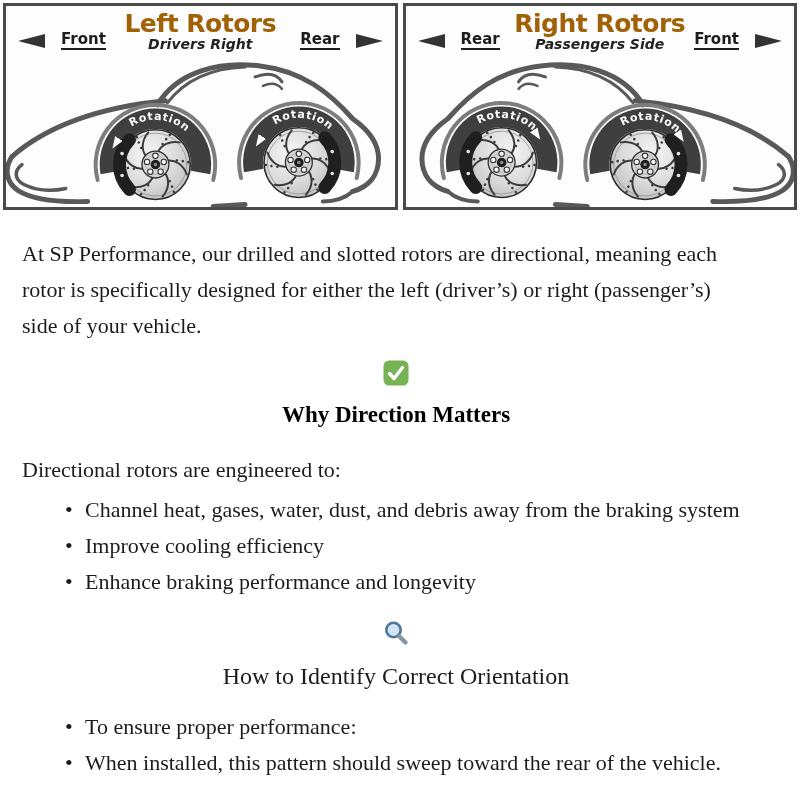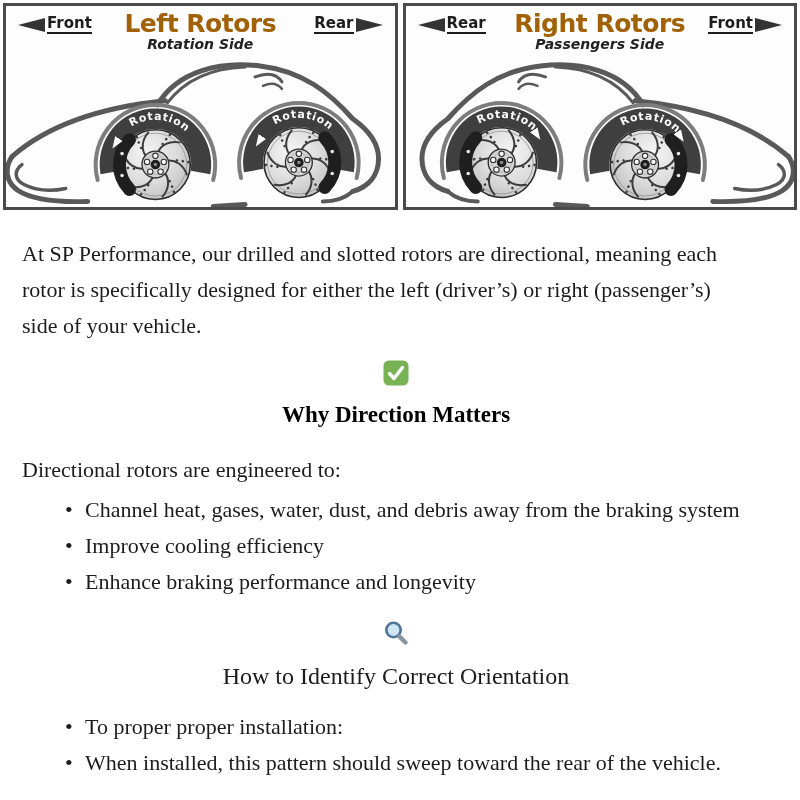--- a/index.html
+++ b/index.html
@@ -7,21 +7,21 @@
         font-family:"Liberation Serif","DejaVu Serif",serif;color:#1c1c1c;}
 
   
   .diagram{display:flex;gap:5px;padding:3px 3px 0 3px;}
   .panel{flex:1;border:3px solid #4a4a4a;background:#fdfdfd;height:207px;
          box-sizing:border-box;overflow:hidden;position:relative;}
   .panel-header{position:relative;text-align:center;padding-top:5px;height:44px;
                 font-family:"DejaVu Sans","Liberation Sans",sans-serif;}
   .panel-title{font-size:25px;font-weight:bold;color:#a16207;line-height:1.02;letter-spacing:-.5px;}
   .panel-subtitle{font-size:14px;font-weight:bold;font-style:italic;color:#222;line-height:1.1;}
-  .dir{position:absolute;top:10px;display:flex;align-items:center;gap:2px;}
+  .dir{position:absolute;top:26px;display:flex;align-items:center;gap:16px;}
   .dir-l{left:12px;} .dir-r{right:12px;}
   .dir-label{font-size:15px;font-weight:bold;color:#1d1d1d;border-bottom:2.5px solid #1d1d1d;
              line-height:1.05;padding-bottom:0px;}
   .tri{width:0;height:0;border-top:7px solid transparent;border-bottom:7px solid transparent;display:inline-block;}
   .tri-left{border-right:27px solid #333;}
   .tri-right{border-left:27px solid #333;}
   .car{display:block;width:100%;height:auto;margin-top:-2px;}
   .rot-text{font-family:"DejaVu Sans","Liberation Sans",sans-serif;font-size:11px;
             font-weight:bold;fill:#fcfcfc;letter-spacing:.8px;}
 
@@ -150,21 +150,21 @@
 
   <div class="diagram">
 
     <div class="panel">
       <div class="panel-header">
         <span class="dir dir-l">
           <span class="tri tri-left"></span>
           <span class="dir-label">Front</span>
         </span>
         <div class="panel-title">Left Rotors</div>
-        <div class="panel-subtitle">Rotation Side</div>
+        <div class="panel-subtitle">Drivers Right</div>
         <span class="dir dir-r">
           <span class="dir-label">Rear</span>
           <span class="tri tri-right"></span>
         </span>
       </div>
       <svg class="car" viewBox="0 0 390 162">
         <use href="#car-art"></use>
         <path id="rotL1" d="M 112.3,87.5 A 45,45 0 0 1 194.3,104.2" fill="none" marker-start="url(#arrW)"></path>
         <path id="rotL2" d="M 256.3,85.5 A 45,45 0 0 1 338.3,102.2" fill="none" marker-start="url(#arrW)"></path>
         <text class="rot-text">
@@ -229,18 +229,18 @@
       <span class="emoji">
         <svg width="27" height="27" viewBox="0 0 27 27">
           <circle cx="10.5" cy="10" r="7.2" fill="#cfe4f4" stroke="#4f7597" stroke-width="2.6"></circle>
           <line x1="16.5" y1="16.5" x2="22.5" y2="22.5" stroke="#8595a1" stroke-width="4.4" stroke-linecap="round"></line>
         </svg>
       </span>
       <span class="h-reg">How to Identify Correct Orientation</span>
     </div>
 
     <ul class="gap-top">
-      <li>To proper proper installation:</li>
+      <li>To ensure proper performance:</li>
       <li>When installed, this pattern should sweep toward the rear of the vehicle.</li>
     </ul>
 
   </div>
 </div>
 
 </body></html>

